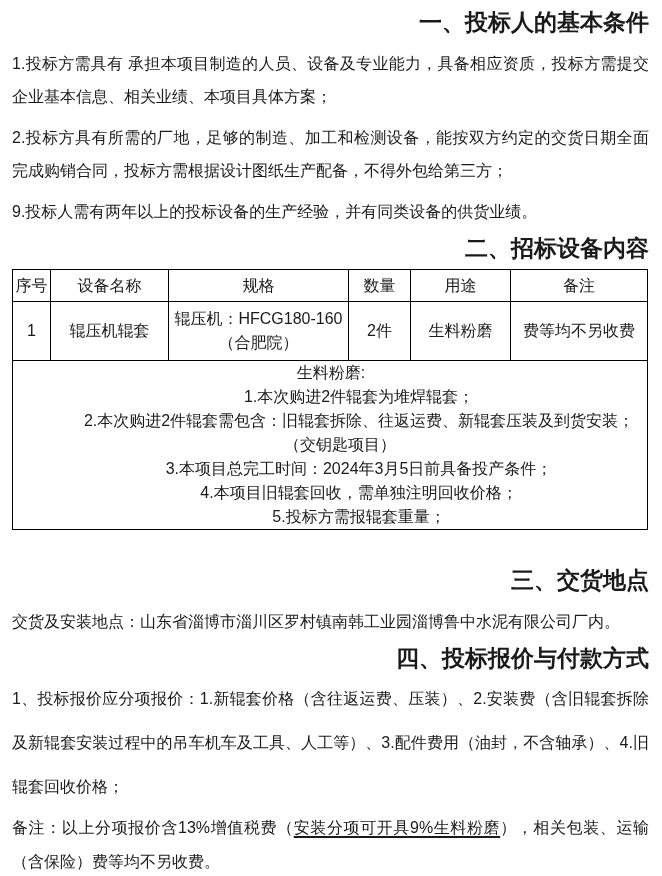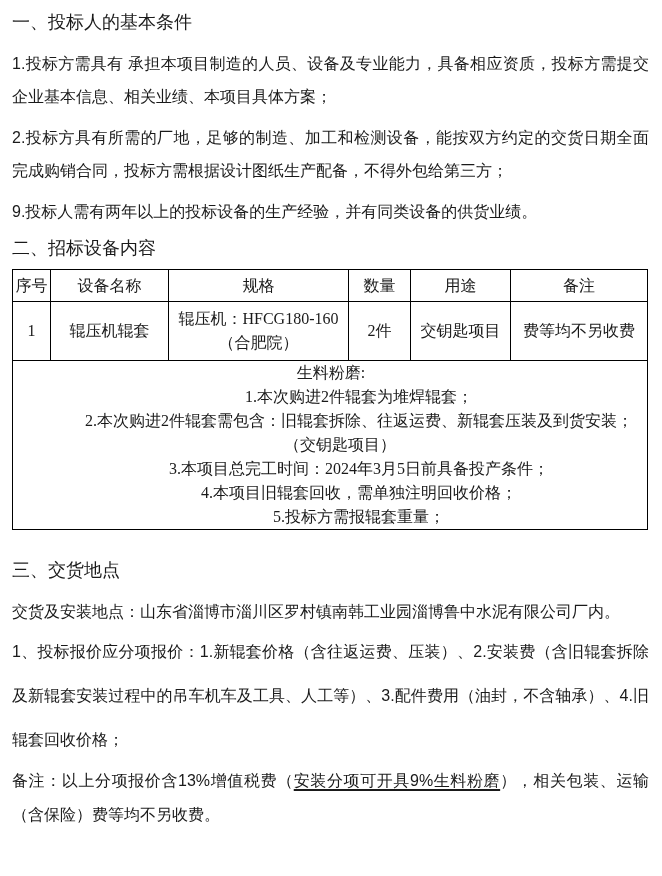--- a/index.html
+++ b/index.html
@@ -16,31 +16,30 @@
   .doc {
     padding: 2px 13px 8px 12px;
     font-size: 16px;
     line-height: 33px;
     text-align: justify;
   }
   p { margin: 0; }
   .intro { text-indent: 26px; }
   h3 {
     margin: 4px 0 0 0;
-    font-size: 18px;
-    font-weight: normal;
+    font-size: 23px;
+    font-weight: bold;
     line-height: 33px;
-    text-align: left;
+    text-align: right;
   }
-  h3.gap-top { margin-top: 24px; }
+  h3.gap-top { margin-top: 34px; }
   table.equip {
     border-collapse: collapse;
     table-layout: fixed;
     margin-top: 4px;
-    font-family: Liberation Serif, serif;
   }
   table.equip th, table.equip td {
     border: 1.5px solid #000000;
     font-weight: normal;
     text-align: center;
     padding: 0 1px;
     font-size: 16px;
     overflow: hidden;
   }
   tr.hdr th { height: 31px; line-height: 20px; }
@@ -92,37 +91,38 @@
       <th>规格</th>
       <th>数量</th>
       <th>用途</th>
       <th>备注</th>
     </tr>
     <tr class="row">
       <td>1</td>
       <td>辊压机辊套</td>
       <td class="spec-cell">辊压机：HFCG180-160（合肥院）</td>
       <td>2件</td>
-      <td>交钥匙项目</td>
+      <td>生料粉磨</td>
       <td>费等均不另收费</td>
     </tr>
     <tr>
       <td class="req-cell" colspan="6">
         <div class="req-title">生料粉磨:</div>
         <div class="req-item">1.本次购进2件辊套为堆焊辊套；</div>
         <div class="req-item">2.本次购进2件辊套需包含：旧辊套拆除、往返运费、新辊套压装及到货安装； （交钥匙项目）</div>
         <div class="req-item">3.本项目总完工时间：2024年3月5日前具备投产条件；</div>
         <div class="req-item">4.本项目旧辊套回收，需单独注明回收价格；</div>
         <div class="req-item">5.投标方需报辊套重量；</div>
       </td>
     </tr>
   </tbody>
     </table>
 
   <h3 class="gap-top">三、交货地点</h3>
   <p class="body-para">交货及安装地点：山东省淄博市淄川区罗村镇南韩工业园淄博鲁中水泥有限公司厂内。</p>
 
+  <h3>四、投标报价与付款方式</h3>
   <p class="s4-para">1、投标报价应分项报价：1.新辊套价格（含往返运费、压装）、2.安装费（含旧辊套拆除及新辊套安装过程中的吊车机车及工具、人工等）、3.配件费用（油封，不含轴承）、4.旧辊套回收价格；</p>
   <p class="note-para">
     <span>备注：以上分项报价含13%增值税费（</span><span class="note-underline">安装分项可开具9%生料粉磨</span><span>），相关包装、运输（含保险）费等均不另收费。</span>
   </p>
 
 </div>
 
 </body></html>

